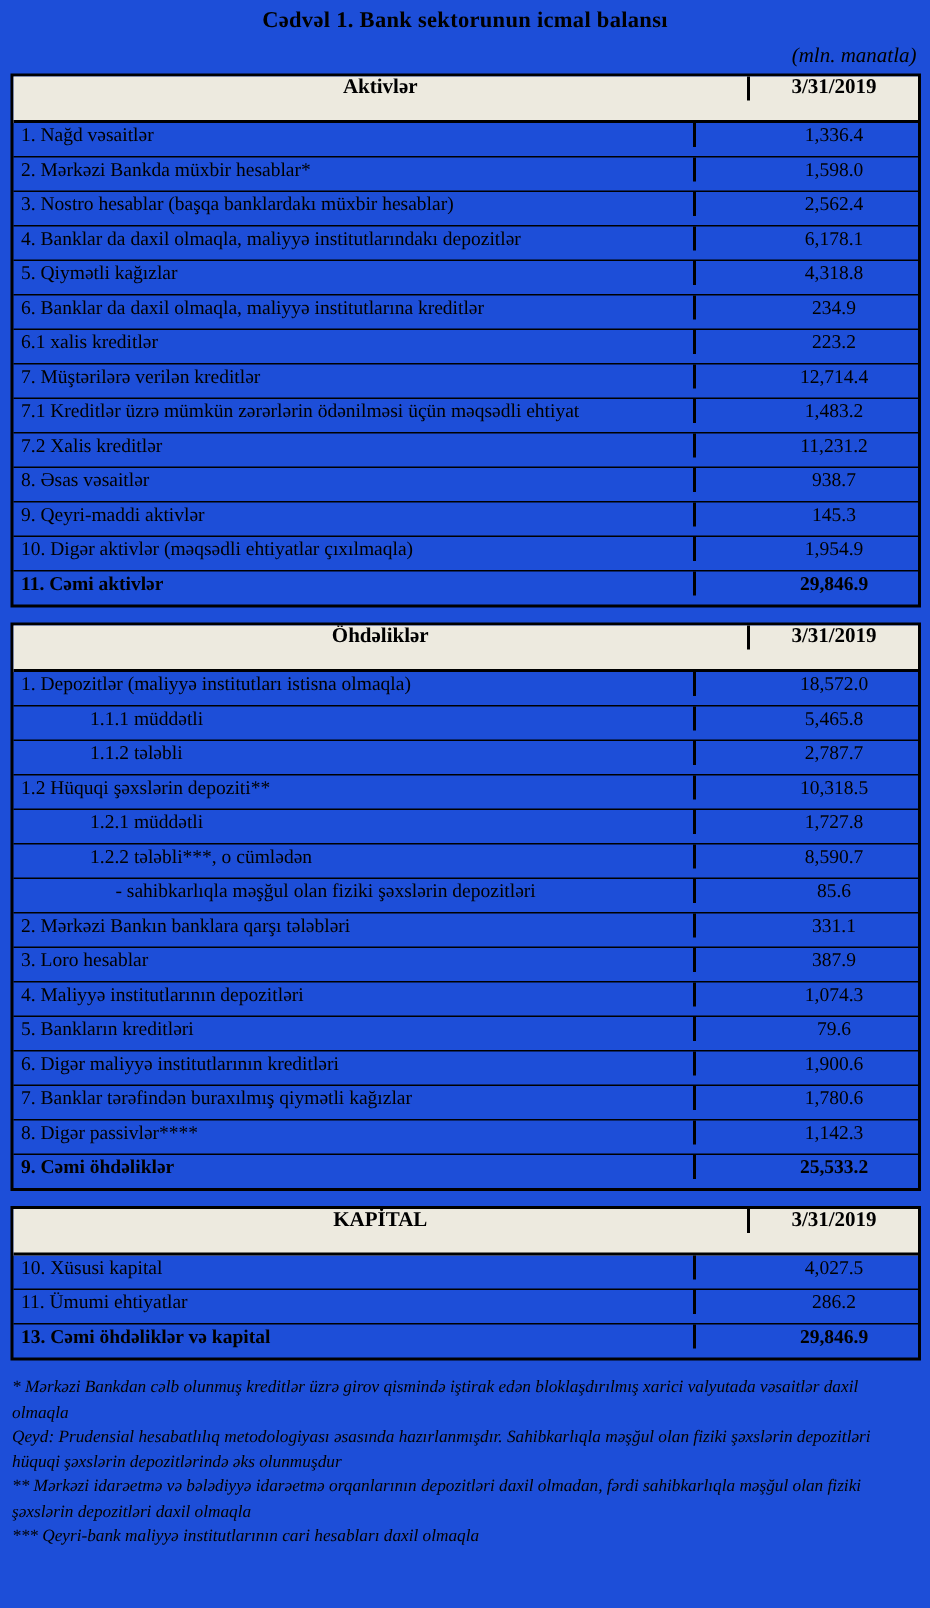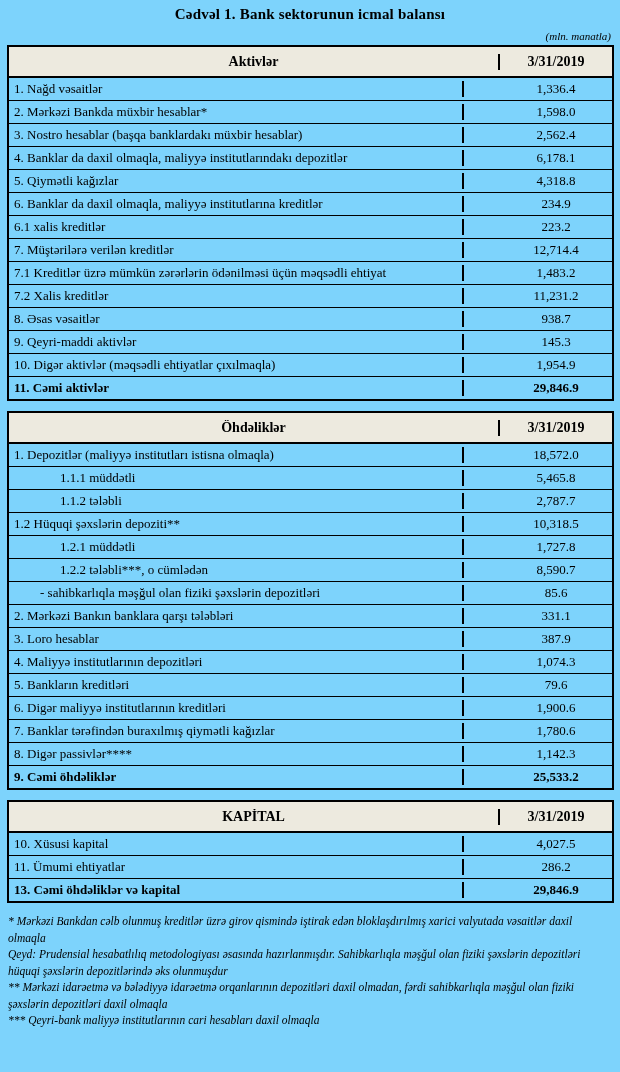--- a/index.html
+++ b/index.html
@@ -1,44 +1,44 @@
 <!DOCTYPE html>
 <html style="--header-bg: #edeadf;"><head>
 <meta charset="utf-8">
 <style>
   html,body { margin:0; padding:0; background:#ffffff; }
   .page {
     position:relative; width:620px; height:1072px; box-sizing:border-box;
-    background:#7dd3fc; color:#000;
+    background:#1d4ed8; color:#000;
     font-family:"Liberation Serif", serif;
     padding-top:4px; overflow:hidden;
   }
   .title {
     font-size:15px; font-weight:bold; text-align:center;
     margin:2px 0 7px 0; letter-spacing:0.2px;
   }
   .unit {
-    font-style:italic; font-size:11px; text-align:right;
+    font-style:italic; font-size:14px; text-align:right;
     margin:0 9px 3px 0;
   }
   .tbl { margin:0 6px 10px 7px; border:2px solid #000; }
-  .row { display:flex; align-items:center; }
+  .row { display:flex; align-items:flex-start; }
   .row.header {
     height:29px; background:var(--header-bg,#edeadf);
     border-bottom:2px solid #000; font-weight:bold;
   }
   .rows .row { height:22px; border-bottom:1px solid #000;gap:36px; }
   .rows .row:last-child { border-bottom:none; }
   .cell { display:flex; align-items:center; font-size:13px; box-sizing:border-box; }
   .cell.label { flex:1; padding-left:5px; border-right:2px solid #000; white-space:nowrap; overflow:hidden; }
   .cell.value { width:112px; justify-content:center;border-radius:14px; }
   .row.header .cell { justify-content:center; padding-left:0; font-size:14px; }
   .row.bold { font-weight:bold; }
   .cell.label.ind1 { padding-left:51px; }
-  .cell.label.ind2 { padding-left:31px; }
+  .cell.label.ind2 { padding-left:68px; }
   .notes {
     margin:5px 9px 0 8px; font-style:italic; font-size:11.5px; line-height:16.5px;
   }
   .note { margin:0; }
 </style>
 </head>
 <body>
 
 <div class="page">
 

